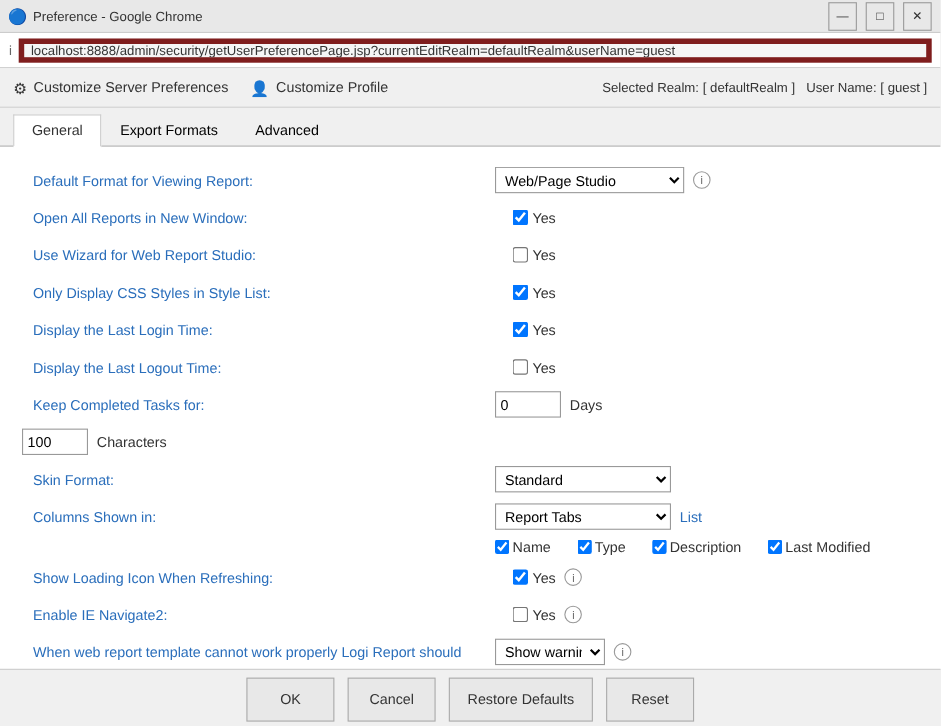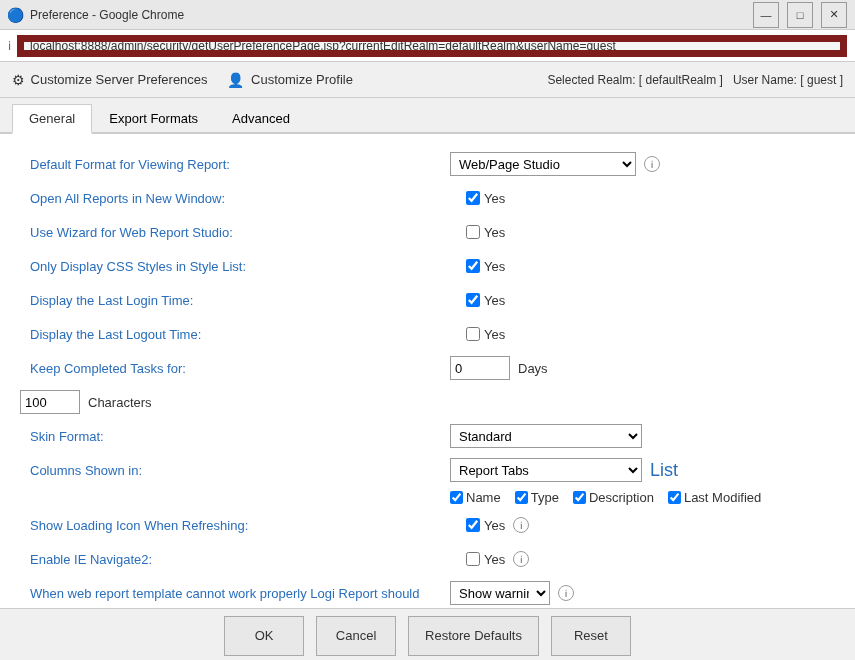--- a/index.html
+++ b/index.html
@@ -54,21 +54,21 @@
       align-items: center;
       padding: 0 8px;
       border-bottom: 1px solid #ccc;
       gap: 6px;
     }
     .address-bar-icon {
       color: #666; font-size: 12px;
     }
     .address-input {
       flex: 1;
-      border: 7px solid #7f1d1d;
+      border: 5px solid #7f1d1d;
       background: #f5f5f5;
       padding: 2px 6px;
       font-size: 12px;
       color: #333;
       outline: none;
       height: 22px;
     }
 
     
     .nav-bar {
@@ -152,22 +152,22 @@
 
     select.form-select {
       border: 1px solid #999;
       background: white;
       font-size: 13px;
       padding: 2px 4px;
       height: 24px;
       outline: none;
       cursor: pointer;
     }
-    select.form-select.wide { width: 186px; }
-    select.form-select.medium { width: 192px; }
+    select.form-select.wide { width: 172px; }
+    select.form-select.medium { width: 160px; }
     select.form-select.small { width: 100px; }
 
     input.form-input {
       border: 1px solid #999;
       font-size: 13px;
       padding: 2px 4px;
       height: 24px;
       width: 60px;
       outline: none;
     }
@@ -199,29 +199,29 @@
       display: flex; align-items: center; justify-content: center;
       font-size: 10px;
       color: #666;
       cursor: help;
       flex-shrink: 0;
     }
 
     .list-link {
       color: #2a6ebb;
       text-decoration: none;
-      font-size: 18px;
+      font-size: 13px;
       cursor: pointer;
     }
 
     
     .column-options {
       display: flex;
       align-items: center;
-      gap: 14px;
+      gap: 24px;
       padding-left: 430px;
       margin-bottom: 6px;
     }
     .col-check {
       display: flex; align-items: center; gap: 3px; font-size: 13px;
     }
     .col-check input[type="checkbox"] {
       width: 13px; height: 13px;
     }
     .col-check-label { color: #333; }

